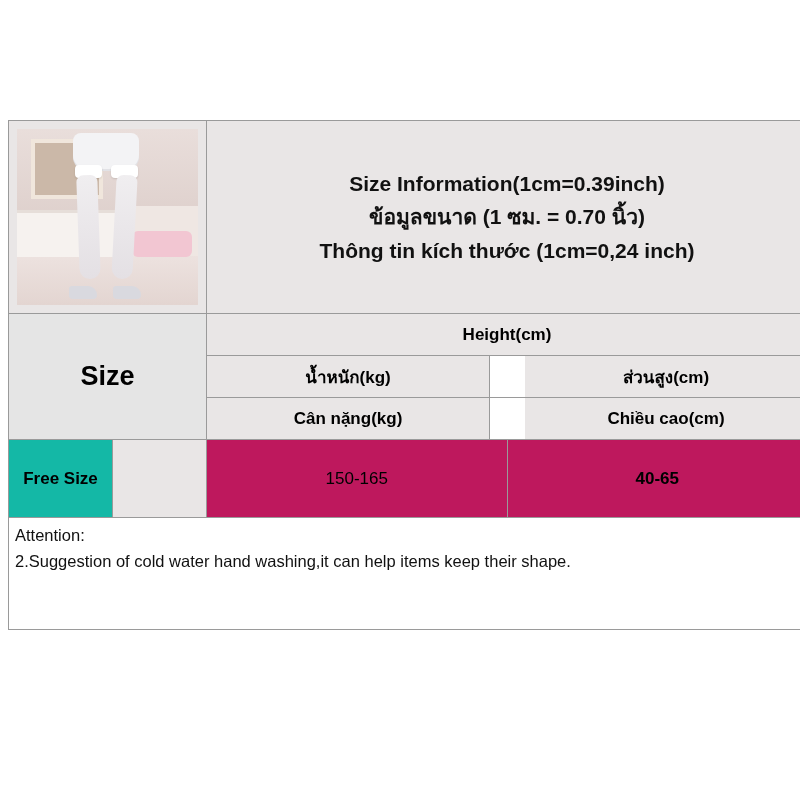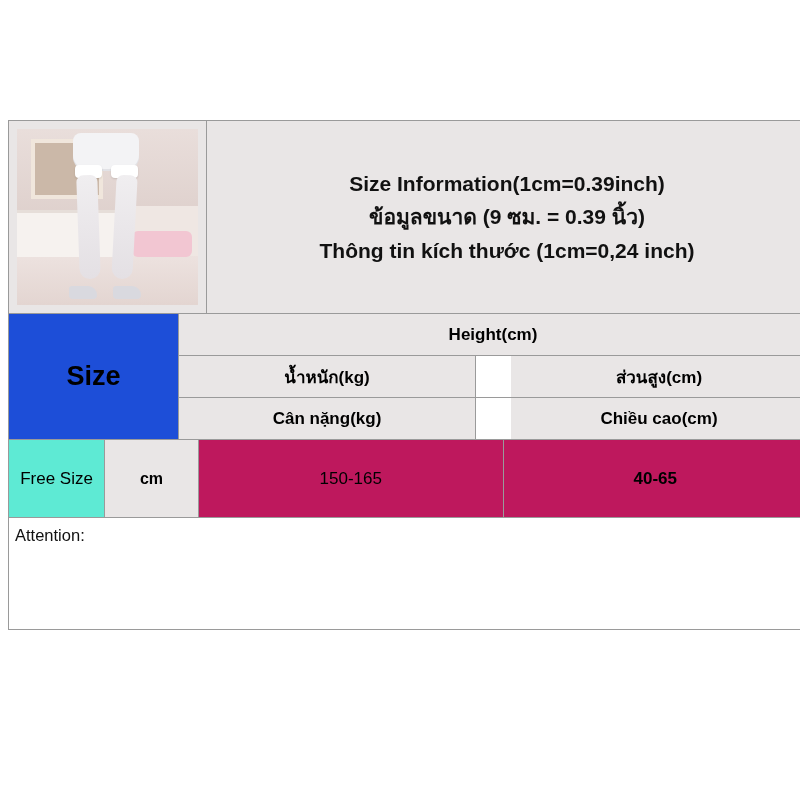--- a/index.html
+++ b/index.html
@@ -121,24 +121,24 @@
   }
 
   
   .size-block {
     display: flex;
     height: 126px;
     border-bottom: 1px solid #9a9a9a;
     box-sizing: border-box;
   }
   .size-label-cell {
-    width: 170px;
-    box-sizing: border-box;
-    border-right: 1px solid #9a9a9a;
-    background: #1d4ed8;
+    width: 198px;
+    box-sizing: border-box;
+    border-right: 1px solid #9a9a9a;
+    background: #e5e5e5;
     display: flex;
     align-items: center;
     justify-content: center;
     font-size: 27px;
     font-weight: bold;
   }
   .metric-cols {
     flex: 1;
     display: flex;
     flex-direction: column;
@@ -165,29 +165,29 @@
   .metric-cell:last-child { border-right: none; }
 
   
   .data-row {
     display: flex;
     height: 78px;
     border-bottom: 1px solid #9a9a9a;
     box-sizing: border-box;
   }
   .freesize-cell {
-    width: 96px;
-    box-sizing: border-box;
-    border-right: 1px solid #9a9a9a;
-    background: #5eead4;
+    width: 104px;
+    box-sizing: border-box;
+    border-right: 1px solid #9a9a9a;
+    background: #14b8a6;
     display: flex;
     align-items: center;
     justify-content: center;
     font-size: 17px;
-    font-weight: normal;
+    font-weight: bold;
   }
   .unit-col {
     width: 94px;
     box-sizing: border-box;
     border-right: 1px solid #9a9a9a;
     display: flex;
     flex-direction: column;
     background: #e9e6e6;
   }
   .unit-cell {
@@ -243,21 +243,21 @@
         <div class="ph-lace-l"></div>
         <div class="ph-lace-r"></div>
         <div class="ph-leg-l"></div>
         <div class="ph-leg-r"></div>
         <div class="ph-shoe-l"></div>
         <div class="ph-shoe-r"></div>
       </div>
     </div>
     <div class="title-cell">
       <div class="title-line">Size Information(1cm=0.39inch)</div>
-      <div class="title-line">ข้อมูลขนาด (9 ซม. = 0.39 นิ้ว)</div>
+      <div class="title-line">ข้อมูลขนาด (1 ซม. = 0.70 นิ้ว)</div>
       <div class="title-line">Thông tin kích thước (1cm=0,24 inch)</div>
     </div>
   </div>
 
   <div class="size-block">
     <div class="size-label-cell">Size</div>
     <div class="metric-cols">
       <div class="metric-row">
         <div class="metric-cell">Height(cm)</div>
       </div>
@@ -268,23 +268,23 @@
       <div class="metric-row">
         <div class="metric-cell">Cân nặng(kg)</div>
         <div class="metric-cell">Chiều cao(cm)</div>
       </div>
     </div>
   </div>
 
   <div class="data-row">
     <div class="freesize-cell">Free Size</div>
     <div class="unit-col">
-      <div class="unit-cell">cm</div>
     </div>
     <div class="value-cell">150-165</div>
     <div class="value-cell">40-65</div>
   </div>
 
   <div class="attention">
     <p>Attention:</p>
+    <p>2.Suggestion of cold water hand washing,it can help items keep their shape.</p>
   </div>
 
 </div>
 
 </body></html>

